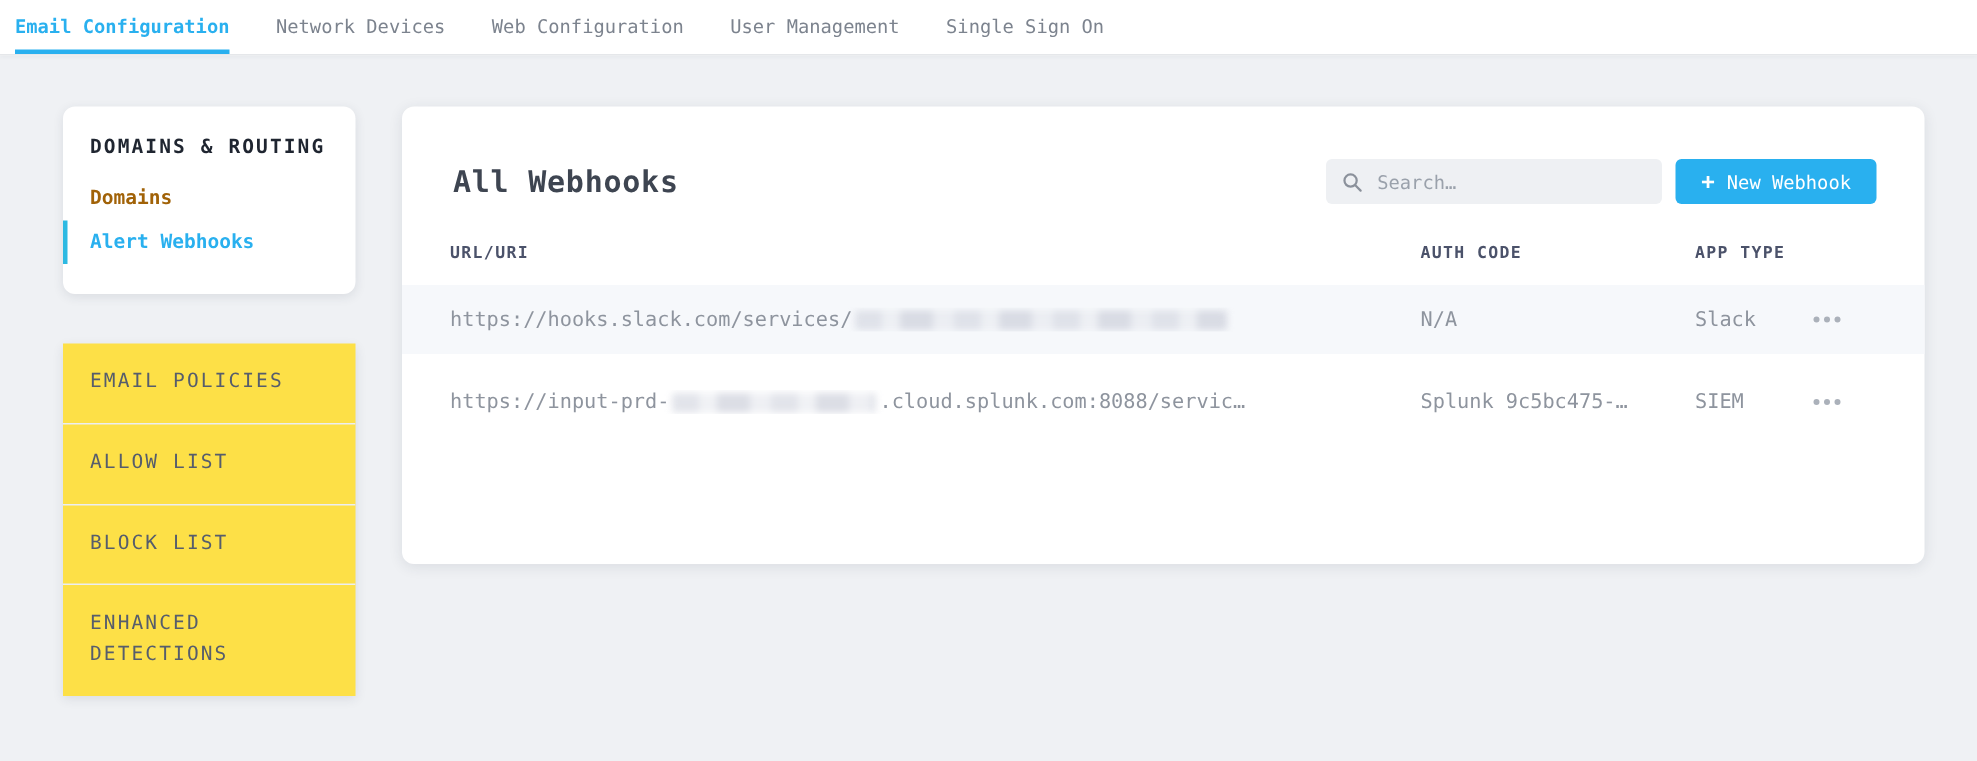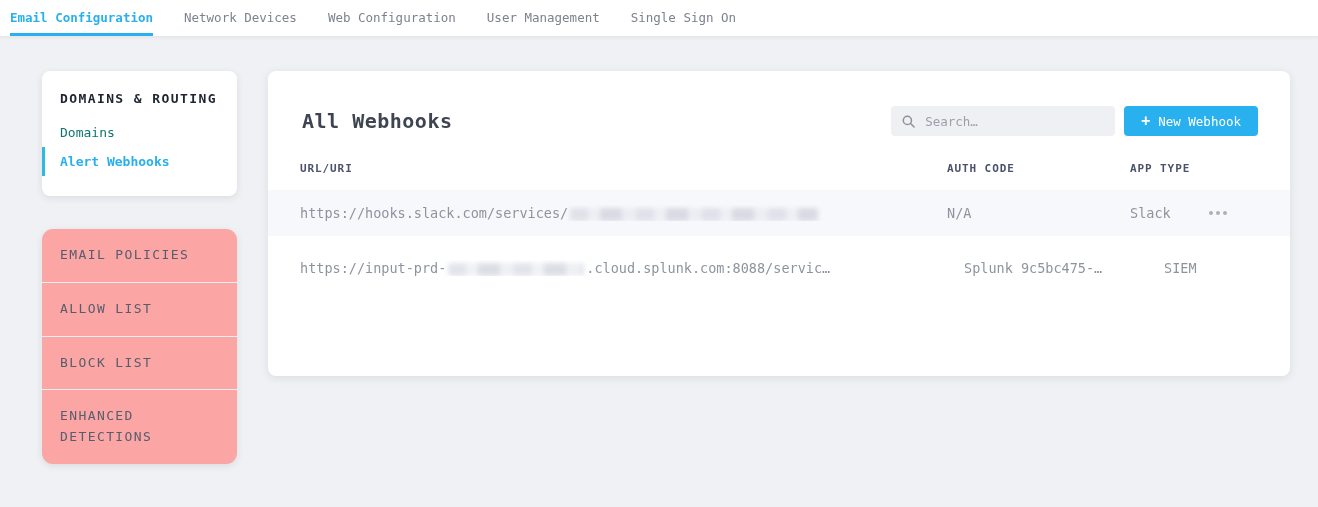--- a/index.html
+++ b/index.html
@@ -48,30 +48,30 @@
     margin-bottom:33px;
   }
   .card-title{
     padding:0 18px 12px;
     font-size:13px;font-weight:700;color:#1f2530;
     letter-spacing:1.4px;white-space:nowrap;
   }
   .side-item{
     padding:7px 15px;
     border-left:3px solid transparent;
-    font-size:13px;color:#0f766e;
-    cursor:pointer;white-space:nowrap;
+    font-size:13px;color:#a16207;
+    cursor:pointer;white-space:nowrap;font-weight:bold;
   }
   .side-item.active{
     color:var(--accent);font-weight:700;
     border-left-color:var(--active-bar);
   }
   
   .group-card{
-    background:#fca5a5;border-radius:11px;
+    background:#fde047;border-radius:0;
     box-shadow:0 2px 7px rgba(40,50,70,.10);
     overflow:hidden;
   }
   .group-item{
     padding:16px 18px;
     font-size:13px;color:#565d6c;
     letter-spacing:1.4px;line-height:1.6;
     border-bottom:1px solid #eceef2;
     cursor:pointer;
   }
@@ -117,21 +117,21 @@
     grid-template-columns:647px 183px 77px 1fr;
     padding:0 32px;align-items:center;
   }
   .thead{
     font-size:11px;font-weight:700;color:#4b526a;
     letter-spacing:.9px;
     padding-top:8px;padding-bottom:15px;
   }
   .row{font-size:13.5px;color:#8e949e;}
   .row:nth-child(1){background:#f6f8fb;height:46px;}
-  .row:nth-child(2){height:64px;gap:17px;}
+  .row:nth-child(2){height:64px;}
   .url-cell{white-space:nowrap;overflow:hidden;}
   .redact{
     display:inline-block;height:13px;vertical-align:middle;
     border-radius:2px;margin:0 2px;
     background:repeating-linear-gradient(90deg,#d3d6e0 0 18px,#e9ebf0 18px 30px,#c9ccd8 30px 52px,#e6e8ee 52px 66px);
     filter:blur(2.5px);opacity:.65;
   }
   .redact-0{width:248px;}
   .redact-1{width:136px;}
   .cell{white-space:nowrap;overflow:hidden;}

